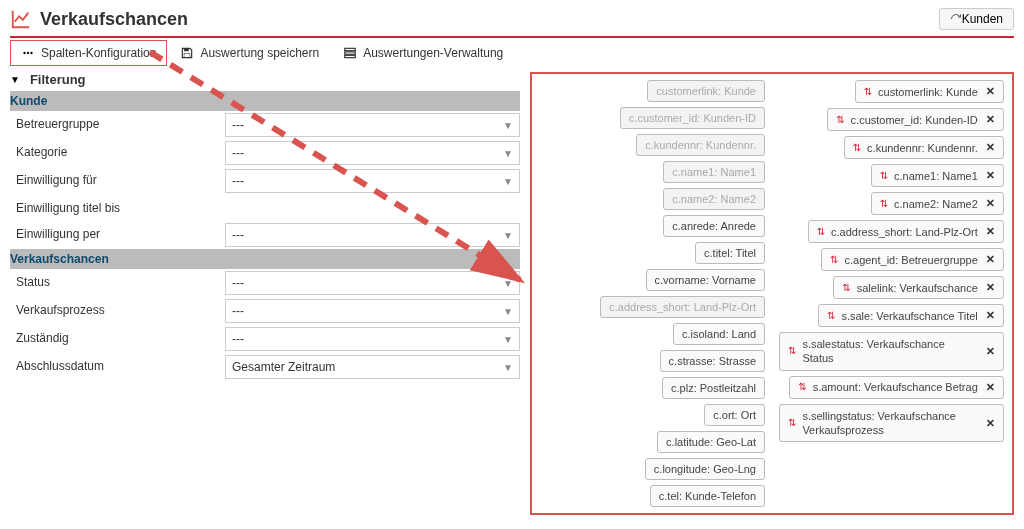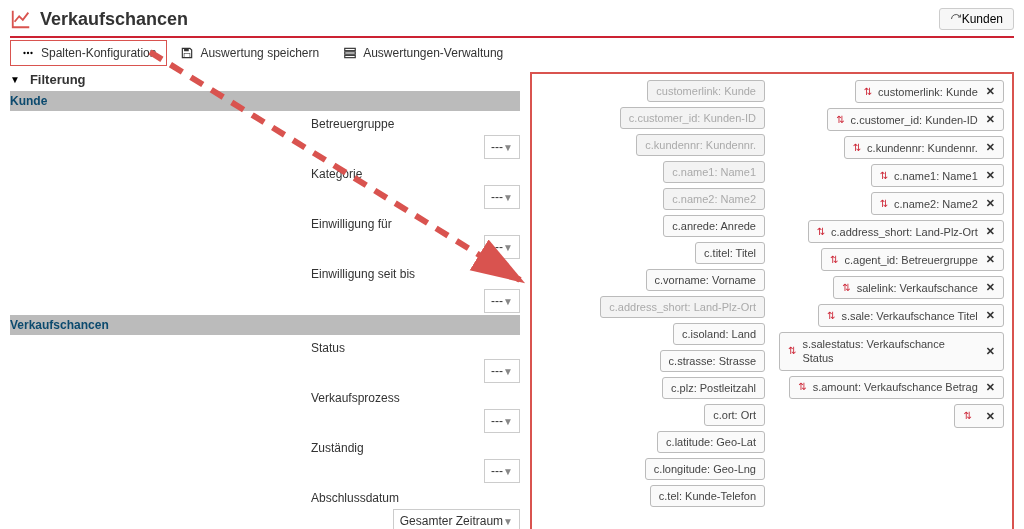--- a/index.html
+++ b/index.html
@@ -20,21 +20,21 @@
   .tb-item svg { width:14px; height:14px; }
 
   .cols { display:flex; gap:10px; }
   .left { width:510px; }
   .right { flex:1; border:2px solid #d9534f; padding:6px 8px; }
 
   .panel-title { font-weight:bold; font-size:13px; display:flex; align-items:center; gap:6px; margin-bottom:4px; }
   .filter-icon::before { content:"▼"; font-size:10px; margin-right:4px; color:#000; }
 
   .section-hdr { background:#bbb; color:#0c4a6e; font-weight:bold; padding:3px 0; font-size:12px; }
-  .fld-row { display:flex; align-items:flex-end; border-bottom:0px; padding:2px 0;flex-direction:column; }
+  .fld-row { display:flex; align-items:flex-start; border-bottom:0px; padding:2px 0; }
   .fld-row .lbl { width:215px; padding:4px 6px; }
   .fld-row .ctl { flex:1; }
   .select { border:1px solid #ccc; background:#fff; padding:4px 6px; display:flex; justify-content:space-between; align-items:center; cursor:pointer; }
   .select .caret { color:#888; font-size:10px; }
 
   .darst-cols { display:flex; gap:14px; }
   .darst-col { flex:1; display:flex; flex-direction:column; gap:5px;align-items:flex-end; }
   .chip { border:1px solid #bbb; border-radius:3px; padding:4px 8px; font-size:11px; color:#444; background:#fafafa; display:flex; align-items:center; }
   .chip.disabled { color:#aaa; background:#f3f3f3; }
   .chip .grip { color:#c23; margin-right:6px; font-size:10px; line-height:1; }
@@ -120,24 +120,25 @@
         <div class="fld-row">
           <div class="lbl">Einwilligung für</div>
           <div class="ctl">
             <div class="select">
               <span>---</span>
               <span class="caret">▼</span>
             </div>
           </div>
         </div>
         <div class="fld-row">
-          <div class="lbl">Einwilligung seit bis</div>
+          <div class="lbl">Einwilligung titel bis</div>
           <div class="ctl"></div>
         </div>
         <div class="fld-row">
+          <div class="lbl">Einwilligung per</div>
           <div class="ctl">
             <div class="select">
               <span>---</span>
               <span class="caret">▼</span>
             </div>
           </div>
         </div>
       </div>
 
     <div class="section-hdr">Verkaufschancen</div>
@@ -252,20 +253,21 @@
             <span>s.salestatus: Verkaufschance Status</span>
             <span class="close">✕</span>
           </div>
           <div class="chip">
             <span class="grip">⇅</span>
             <span>s.amount: Verkaufschance Betrag</span>
             <span class="close">✕</span>
           </div>
           <div class="chip wide">
             <span class="grip">⇅</span>
+            <span>s.sellingstatus: Verkaufschance Verkaufsprozess</span>
             <span class="close">✕</span>
           </div>
         </div>
     </div>
   </div>
 </div>
 
 <svg id="arrow-overlay" width="1024" height="529">
   <defs>
     <marker id="ahead" markerWidth="10" markerHeight="10" refX="8" refY="3" orient="auto">

